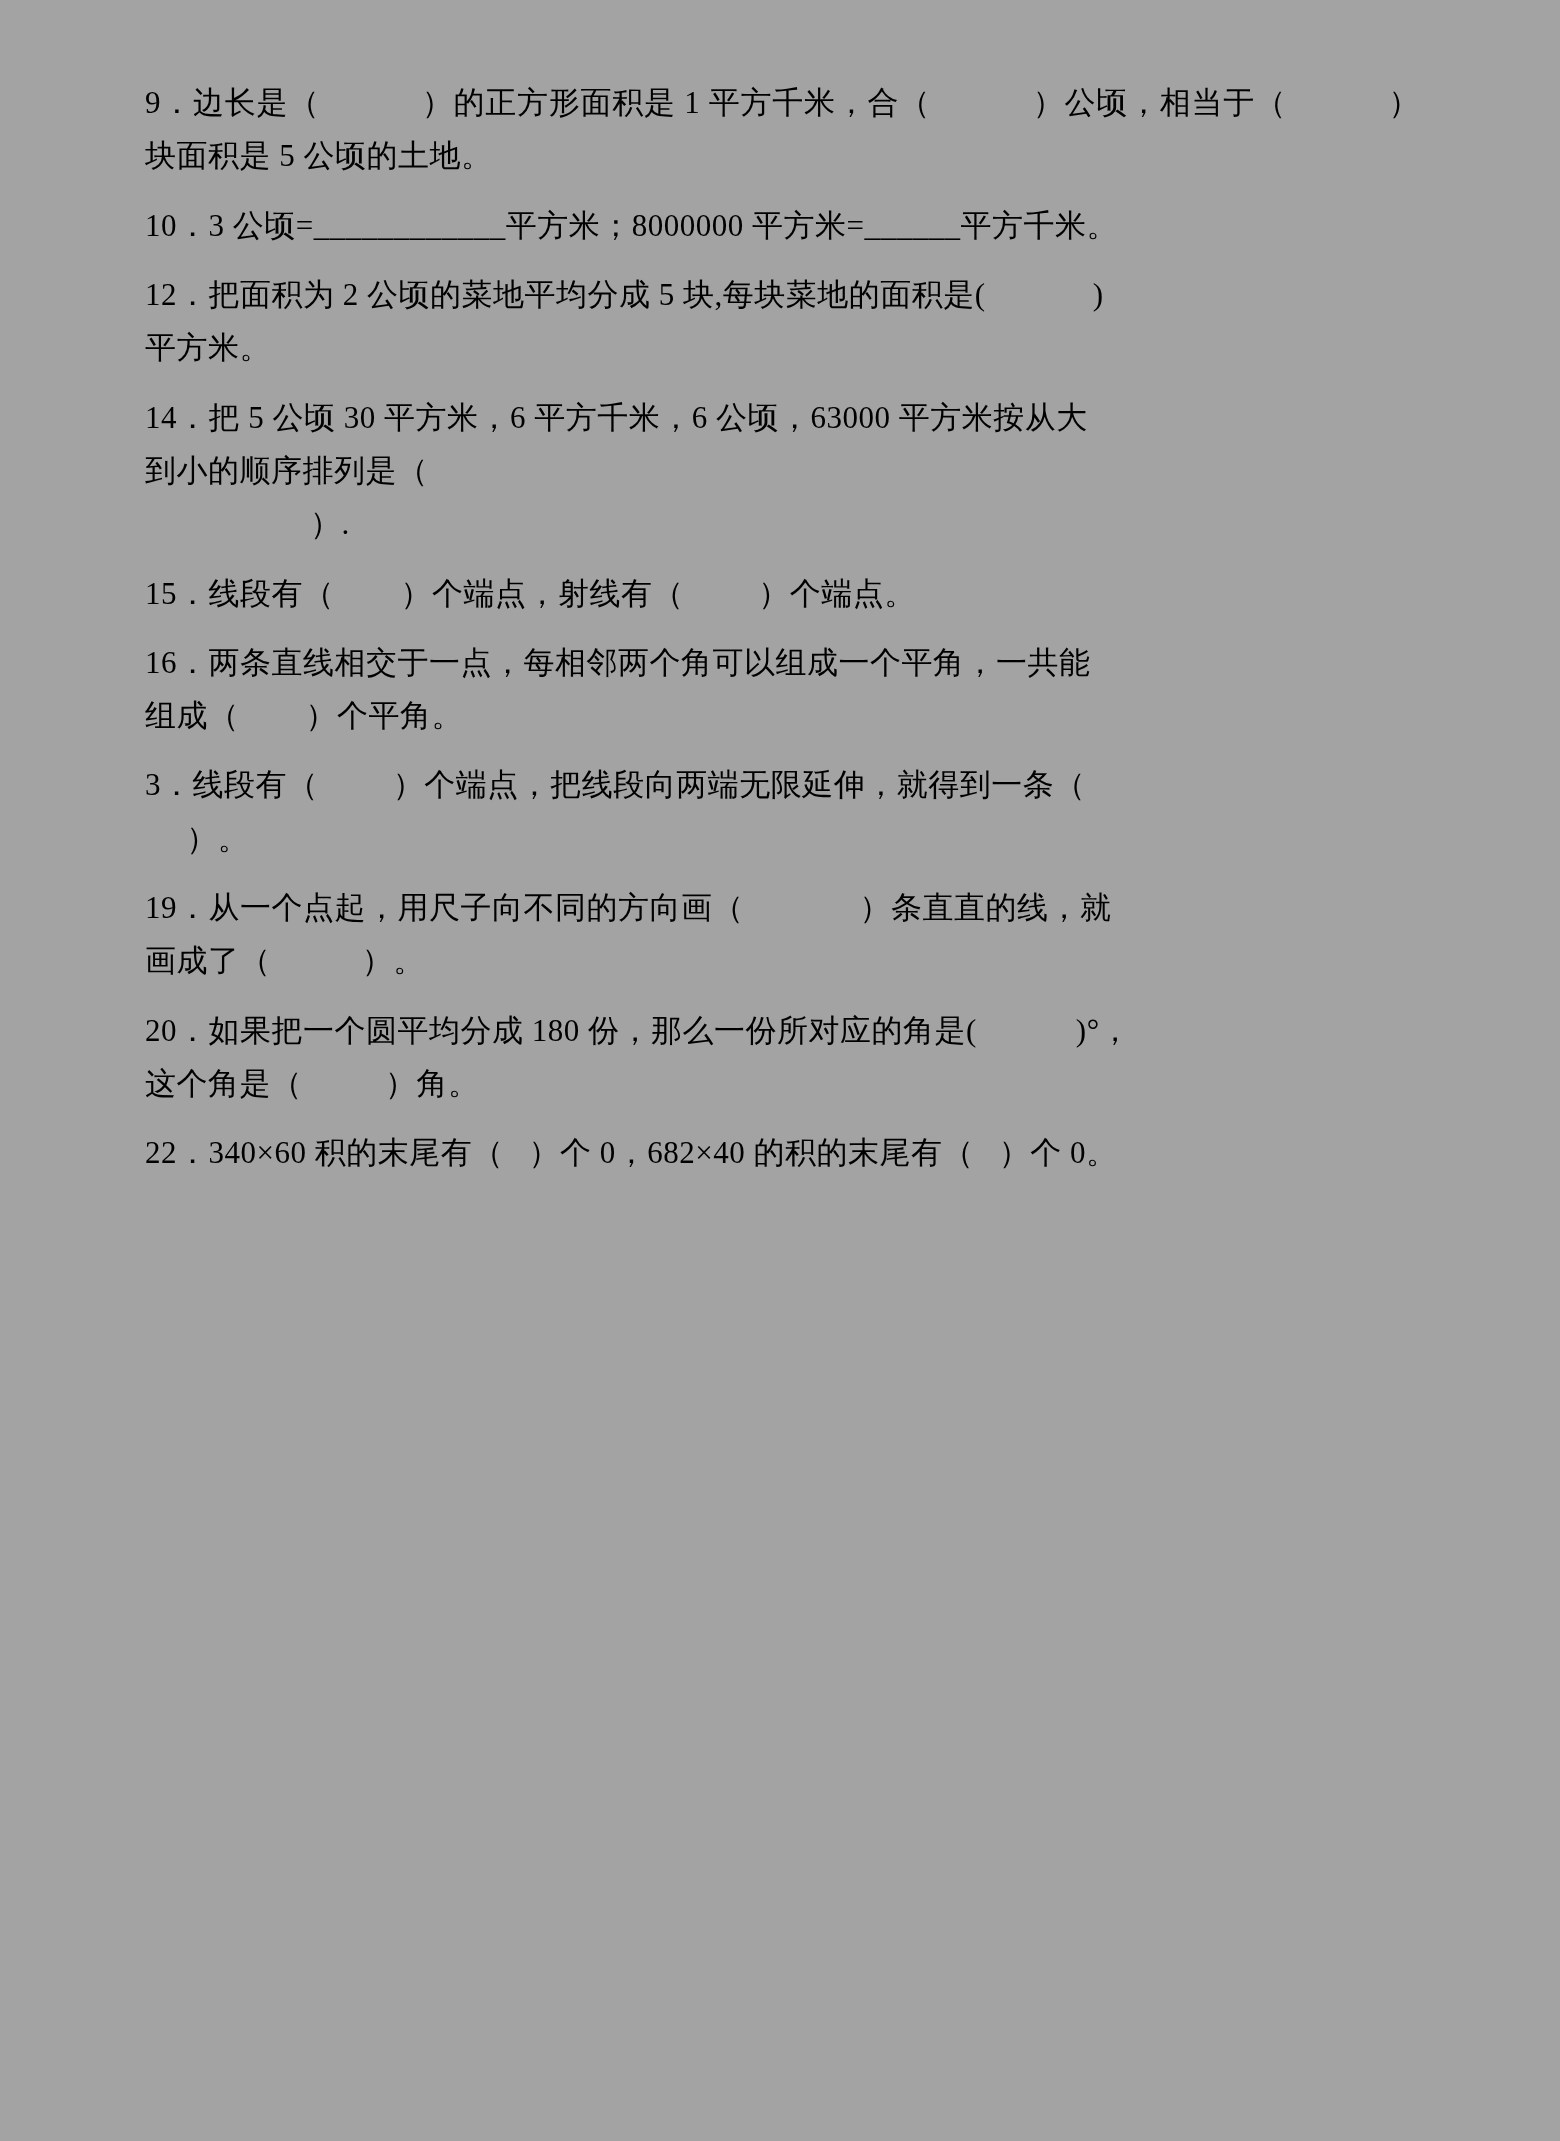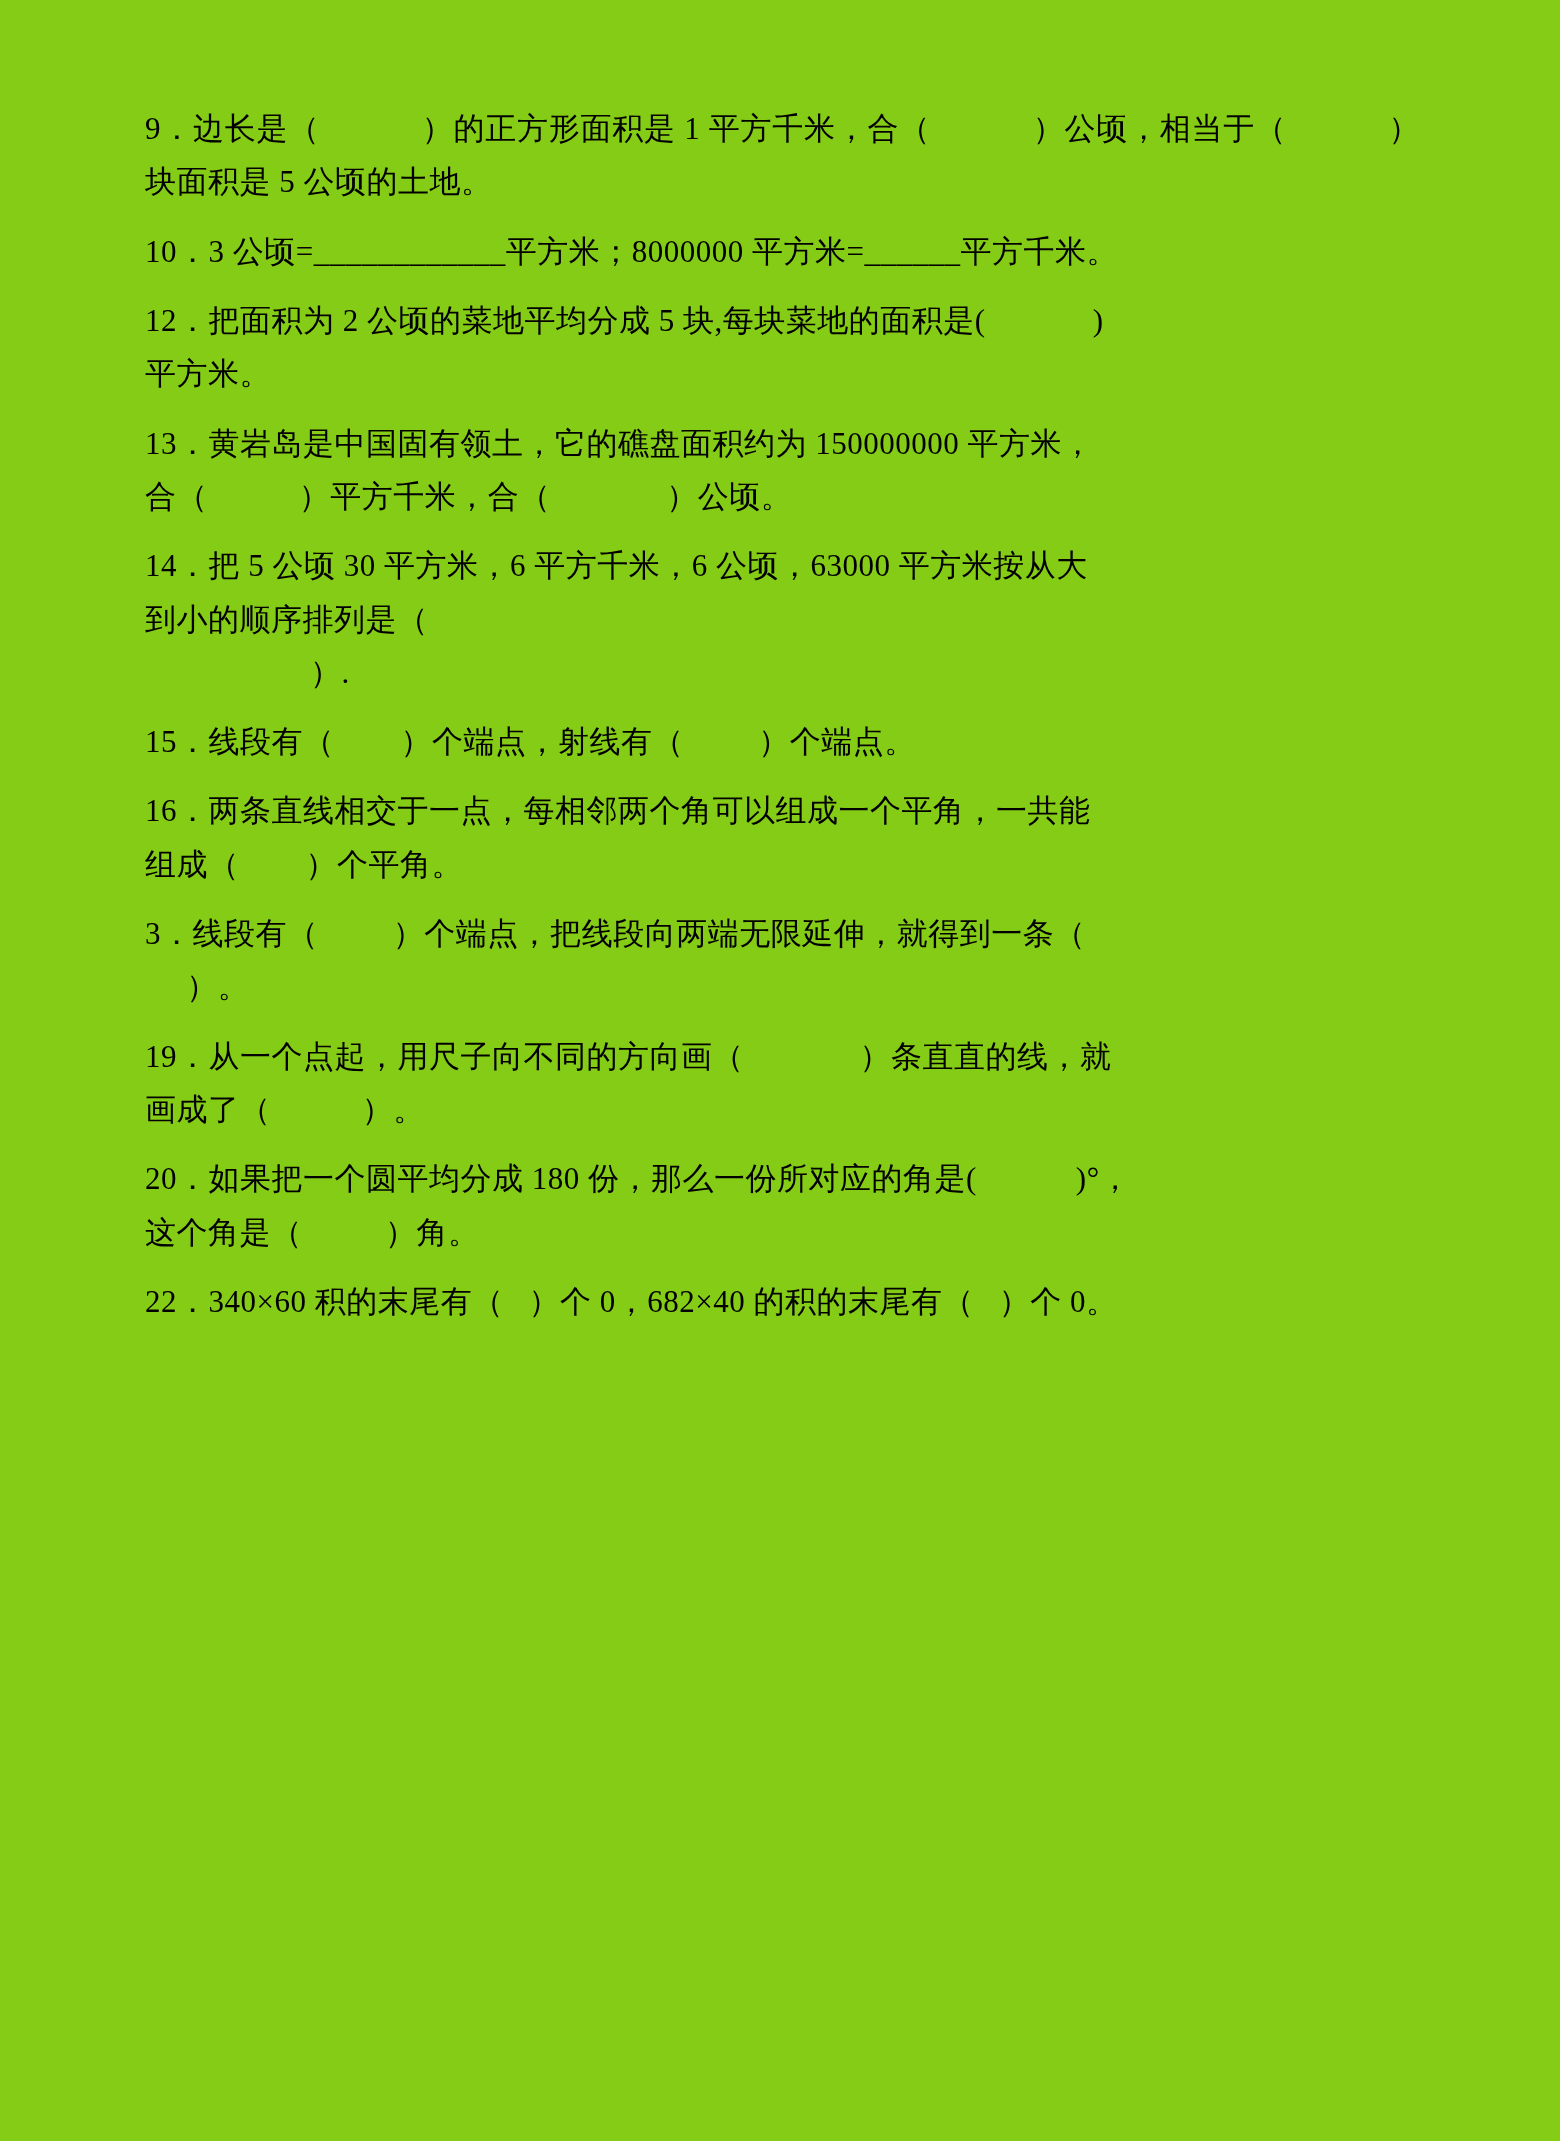--- a/index.html
+++ b/index.html
@@ -10,22 +10,22 @@
   body {
     width: 1560px;
     min-height: 2141px;
     font-family: "Liberation Serif", "DejaVu Serif", serif;
     color: #000000;
   }
   .page {
     box-sizing: border-box;
     width: 1560px;
     min-height: 2141px;
-    padding: 102px 140px 90px 145px;
-    background: #84cc16;
+    padding: 76px 140px 90px 145px;
+    background: #a3a3a3;
   }
   .qlist {
     display: block;
   }
   .q {
     font-size: 31px;
     line-height: 1.72;
     letter-spacing: 0.5px;
     margin: 0 0 16px 0;
     text-align: justify;
@@ -40,22 +40,20 @@
 </style>
 </head>
 <body>
 
 <div class="page">
   <div class="qlist">
     <p class="q">9．边长是（            ）的正方形面积是 1 平方千米，合（            ）公顷，相当于（            ）块面积是 5 公顷的土地。</p>
     <p class="q">10．3 公顷=____________平方米；8000000 平方米=______平方千米。</p>
     <p class="q">12．把面积为 2 公顷的菜地平均分成 5 块,每块菜地的面积是(             )
 平方米。</p>
-    <p class="q">13．黄岩岛是中国固有领土，它的礁盘面积约为 150000000 平方米，
-合（           ）平方千米，合（              ）公顷。</p>
     <p class="q">14．把 5 公顷 30 平方米，6 平方千米，6 公顷，63000 平方米按从大
 到小的顺序排列是（
                     ）.</p>
     <p class="q">15．线段有（        ）个端点，射线有（         ）个端点。</p>
     <p class="q">16．两条直线相交于一点，每相邻两个角可以组成一个平角，一共能
 组成（        ）个平角。</p>
     <p class="q">3．线段有（         ）个端点，把线段向两端无限延伸，就得到一条（
      ）。</p>
     <p class="q">19．从一个点起，用尺子向不同的方向画（              ）条直直的线，就
 画成了（           ）。</p>

